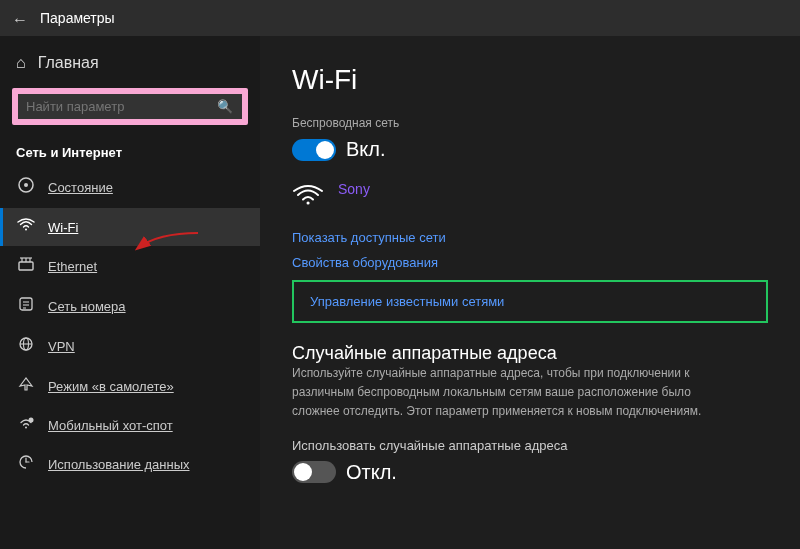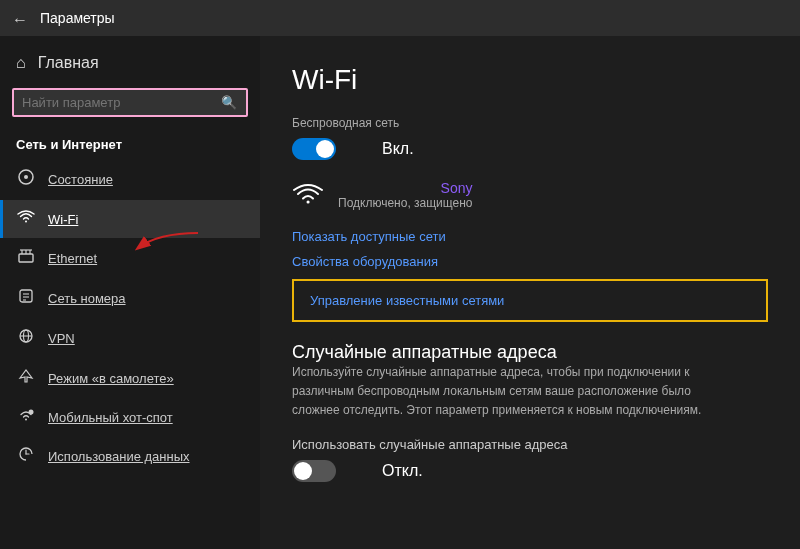--- a/index.html
+++ b/index.html
@@ -55,21 +55,21 @@
       align-items: center;
       padding: 10px 16px;
       cursor: pointer;
       color: #ddd;
     }
     .sidebar-home-icon { margin-right: 12px; font-size: 16px; }
 
     .sidebar-search {
       margin: 6px 12px 12px;
       background: #333;
-      border: 2px solid #f9a8d4;
+      border: 6px solid #f9a8d4;
       border-radius: 2px;
       display: flex;
       align-items: center;
       padding: 5px 8px;
     }
     .sidebar-search input {
       background: transparent;
       border: none;
       outline: none;
       color: #ccc;
@@ -164,23 +164,22 @@
       border-radius: 50%;
       top: 2px;
       right: 2px;
       transition: right 0.2s;
     }
     .toggle.off::after {
       right: auto;
       left: 2px;
     }
     .toggle-label {
-      font-size: 16px;
+      font-size: 20px;
       color: #fff;
-      margin-left: 36px;
     }
 
     
     .wifi-connected-row {
       display: flex;
       align-items: flex-start;
       margin-bottom: 14px;
     }
     .wifi-icon-large {
       font-size: 28px;
@@ -203,21 +202,21 @@
     .content-link {
       color: #5599ff;
       font-size: 13px;
       cursor: pointer;
       margin-bottom: 10px;
       display: block;
     }
 
     
     .manage-networks-box {
-      border: 2px solid #eab308;
+      border: 2px solid #22c55e;
       padding: 12px 16px;
       margin: 8px 0 20px;
       cursor: pointer;
       display: block;
       color: #5599ff;
       font-size: 13px;
       background: transparent;
     }
 
     
@@ -372,21 +371,20 @@
       <span class="wifi-icon-large">
         <svg width="32" height="26" viewBox="0 0 32 26" fill="none">
           <path d="M16 20 L16.1 20" stroke="#fff" stroke-width="3" stroke-linecap="round"></path>
           <path d="M11 16.5 Q16 11.5 21 16.5" stroke="#fff" stroke-width="2" fill="none" stroke-linecap="round"></path>
           <path d="M6 12 Q16 3 26 12" stroke="#fff" stroke-width="2" fill="none" stroke-linecap="round"></path>
           <path d="M2 8 Q16 -2 30 8" stroke="#fff" stroke-width="2" fill="none" stroke-linecap="round"></path>
         </svg>
       </span>
       <div>
         <div class="wifi-info-name">Sony</div>
-        <div class="wifi-info-status">Подключено, защищено</div>
       </div>
     </div>
 
     <a class="content-link">Показать доступные сети</a>
 
     <a class="content-link">Свойства оборудования</a>
 
     <div class="manage-networks-box">Управление известными сетями</div>
 
     <div class="section-title-large">Случайные аппаратные адреса</div>

